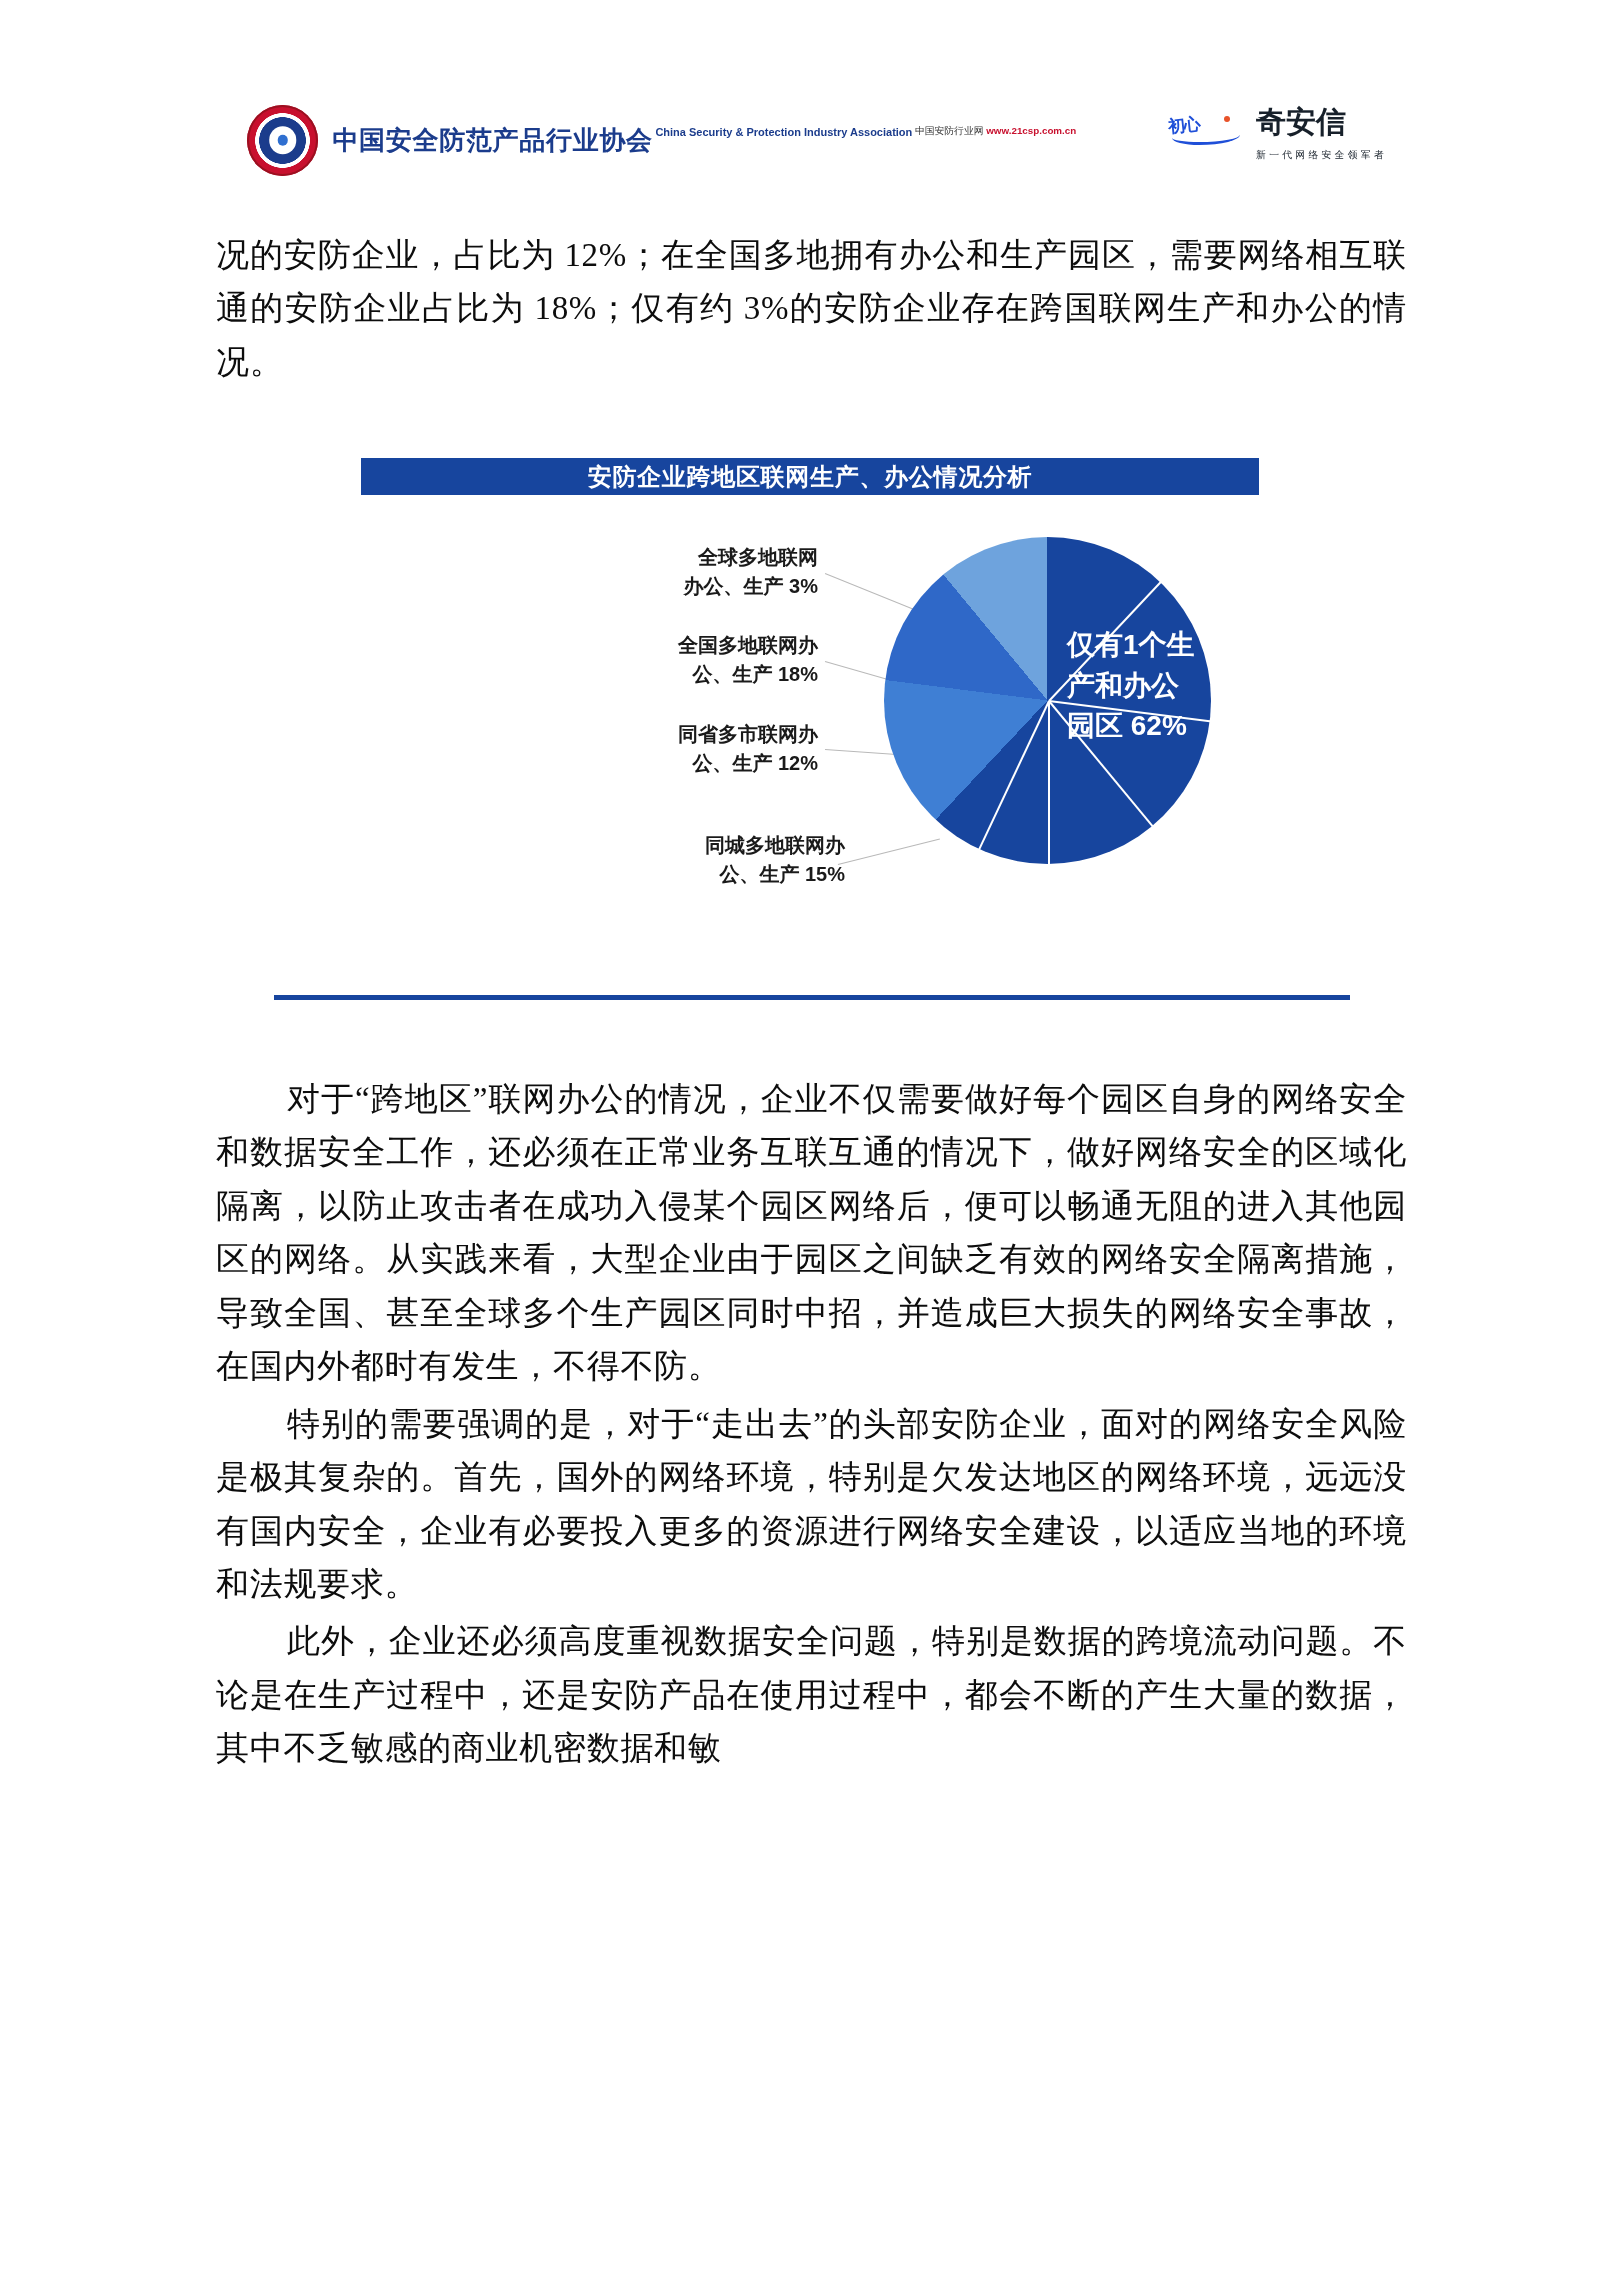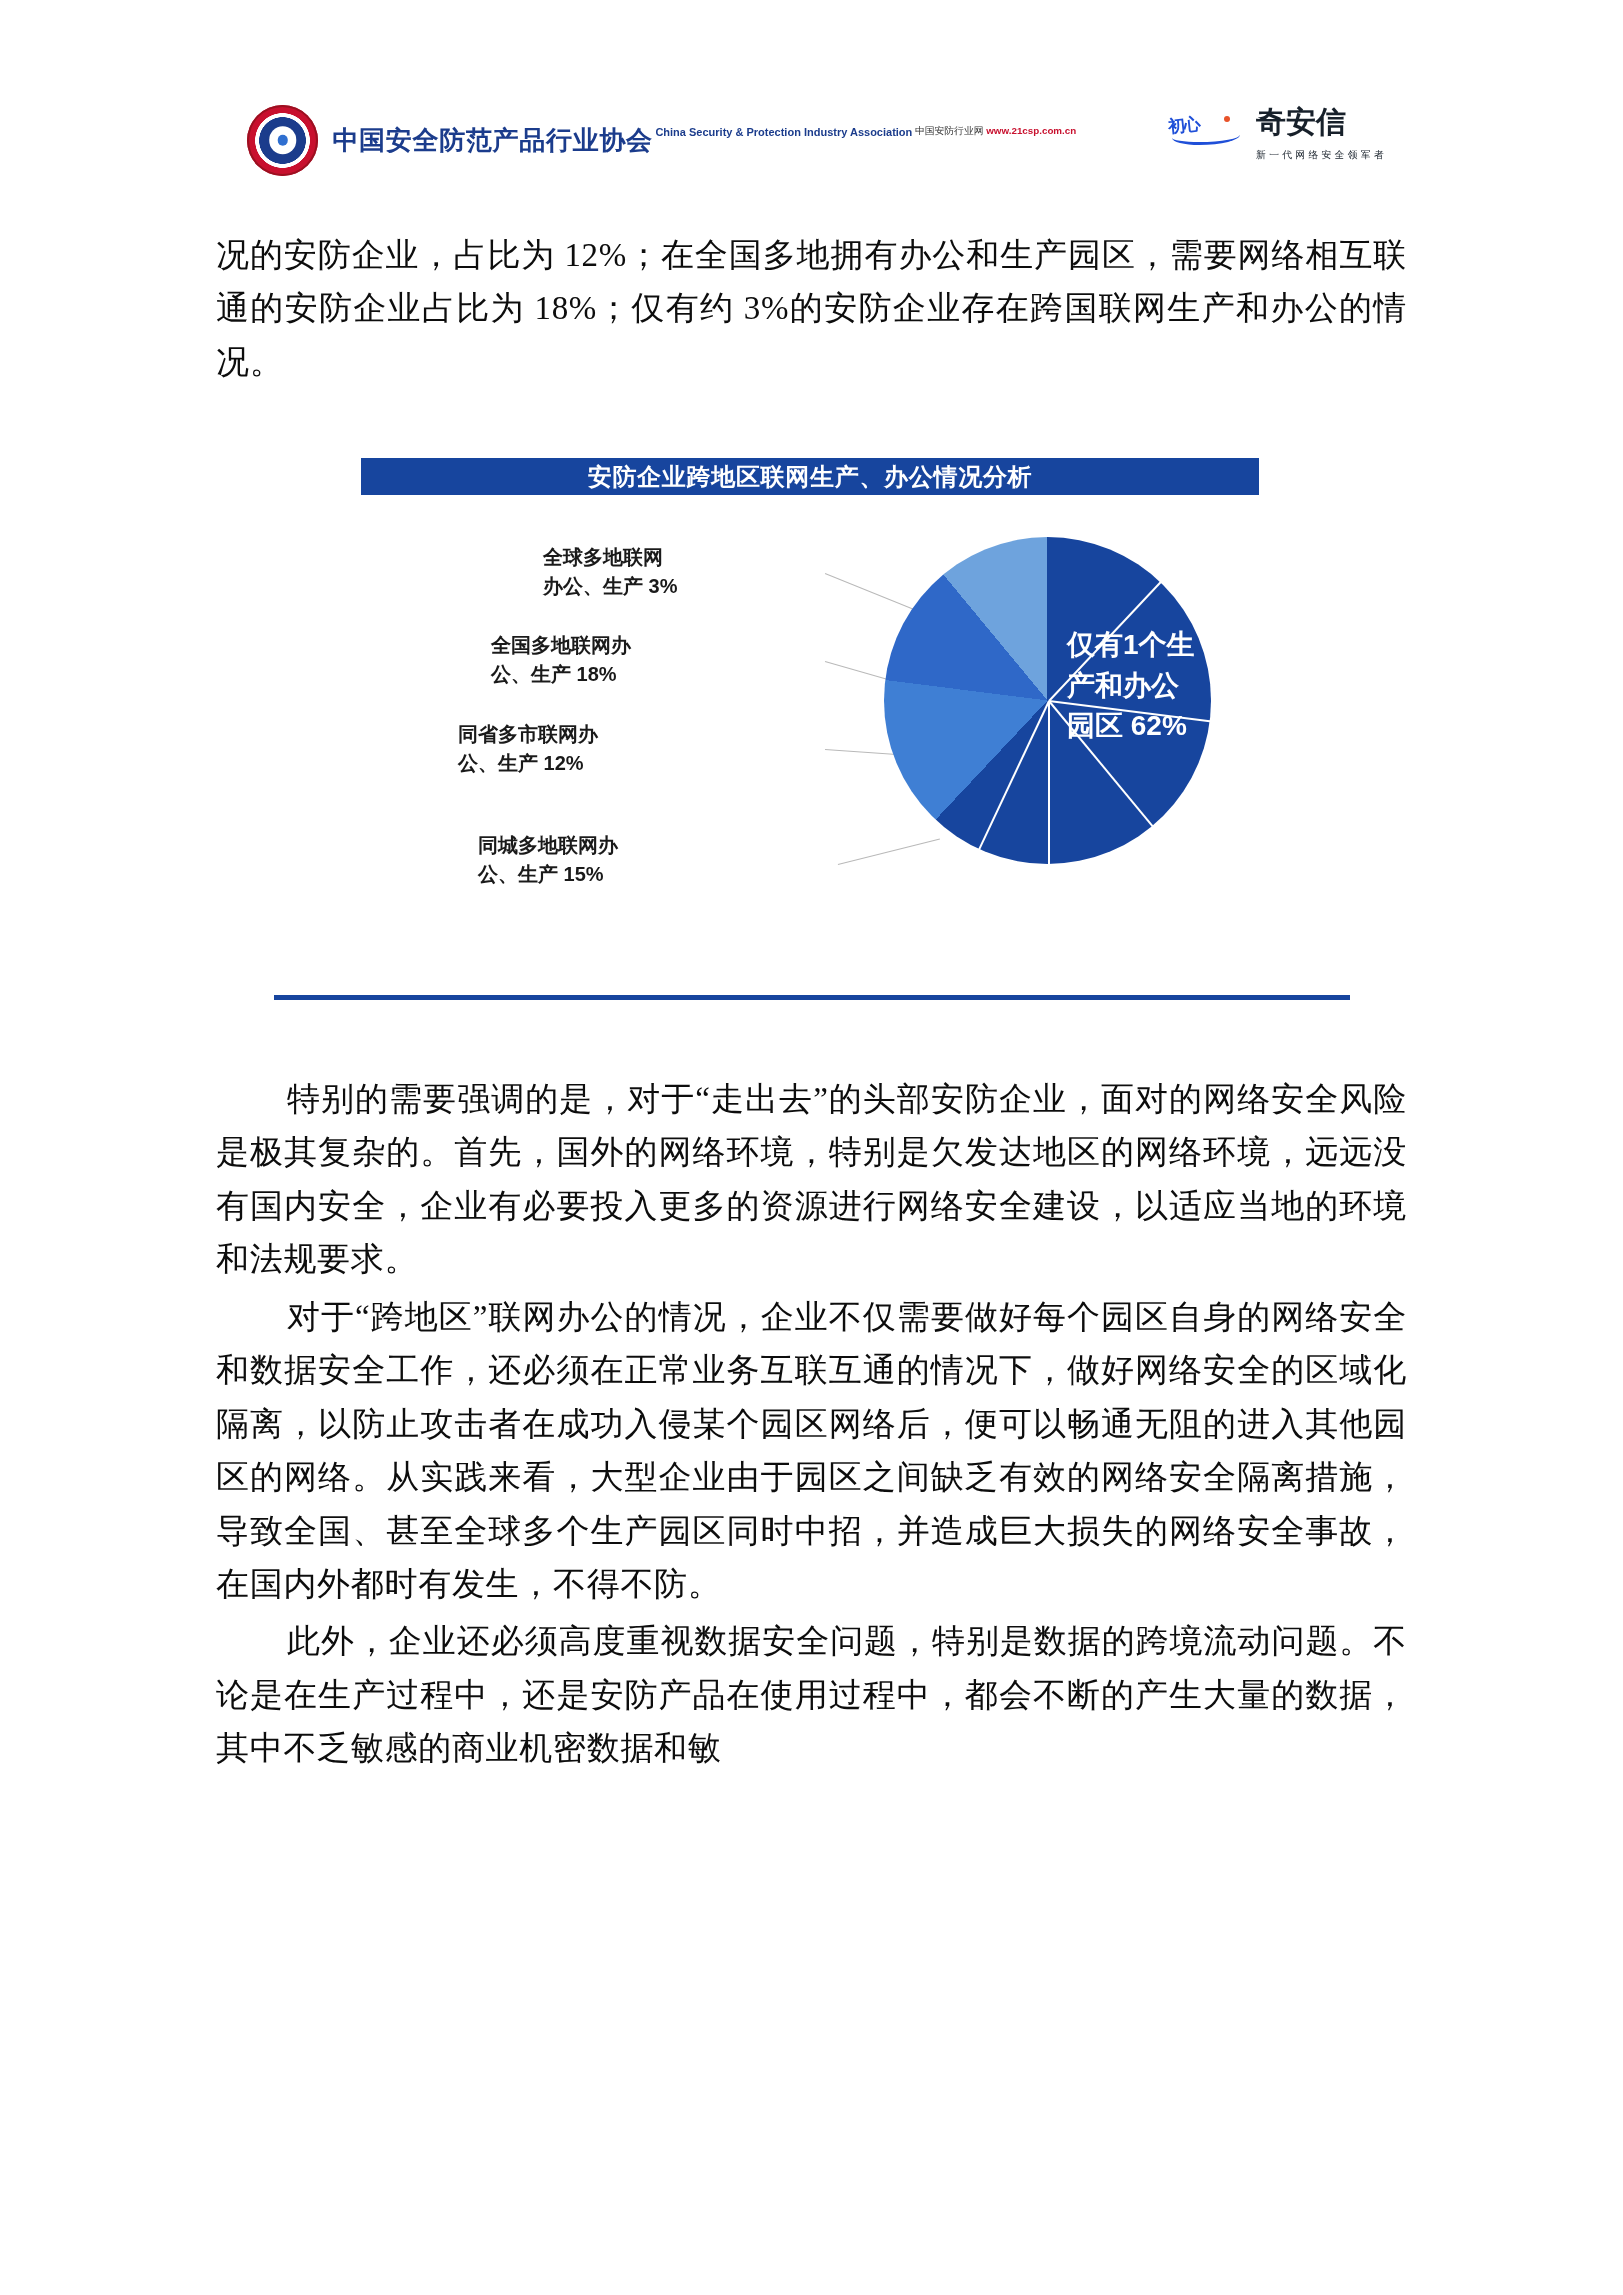--- a/index.html
+++ b/index.html
@@ -248,20 +248,21 @@
     line-height: 1.45;
     text-align: left;
   }
   .callout {
     position: absolute;
     font-family: "Liberation Sans", sans-serif;
     font-size: 20px;
     font-weight: bold;
     color: #1a1a1a;
     line-height: 1.45;
+    text-align: right;
   }
   .leader {
     position: absolute;
     background: #b9b9b9;
     height: 1.3px;
     transform-origin: 0 50%;
   }
   .chart-rule {
     position: absolute;
     left: 58px;
@@ -361,19 +362,19 @@
     <div class="pie-center-label" style="left:851px; top:167px;">
       <div>仅有1个生</div>
       <div>产和办公</div>
       <div>园区  62%</div>
     </div>
 
     <div class="chart-rule"></div>
   </div>
 
   <div class="content" style="top:1073px;">
+    <p class="para indent">对于“跨地区”联网办公的情况，企业不仅需要做好每个园区自身的网络安全和数据安全工作，还必须在正常业务互联互通的情况下，做好网络安全的区域化隔离，以防止攻击者在成功入侵某个园区网络后，便可以畅通无阻的进入其他园区的网络。从实践来看，大型企业由于园区之间缺乏有效的网络安全隔离措施，导致全国、甚至全球多个生产园区同时中招，并造成巨大损失的网络安全事故，在国内外都时有发生，不得不防。</p>
     <p class="para indent">特别的需要强调的是，对于“走出去”的头部安防企业，面对的网络安全风险是极其复杂的。首先，国外的网络环境，特别是欠发达地区的网络环境，远远没有国内安全，企业有必要投入更多的资源进行网络安全建设，以适应当地的环境和法规要求。</p>
-    <p class="para indent">对于“跨地区”联网办公的情况，企业不仅需要做好每个园区自身的网络安全和数据安全工作，还必须在正常业务互联互通的情况下，做好网络安全的区域化隔离，以防止攻击者在成功入侵某个园区网络后，便可以畅通无阻的进入其他园区的网络。从实践来看，大型企业由于园区之间缺乏有效的网络安全隔离措施，导致全国、甚至全球多个生产园区同时中招，并造成巨大损失的网络安全事故，在国内外都时有发生，不得不防。</p>
     <p class="para indent">此外，企业还必须高度重视数据安全问题，特别是数据的跨境流动问题。不论是在生产过程中，还是安防产品在使用过程中，都会不断的产生大量的数据，其中不乏敏感的商业机密数据和敏</p>
   </div>
 
 </div>
 
 
 </body></html>

